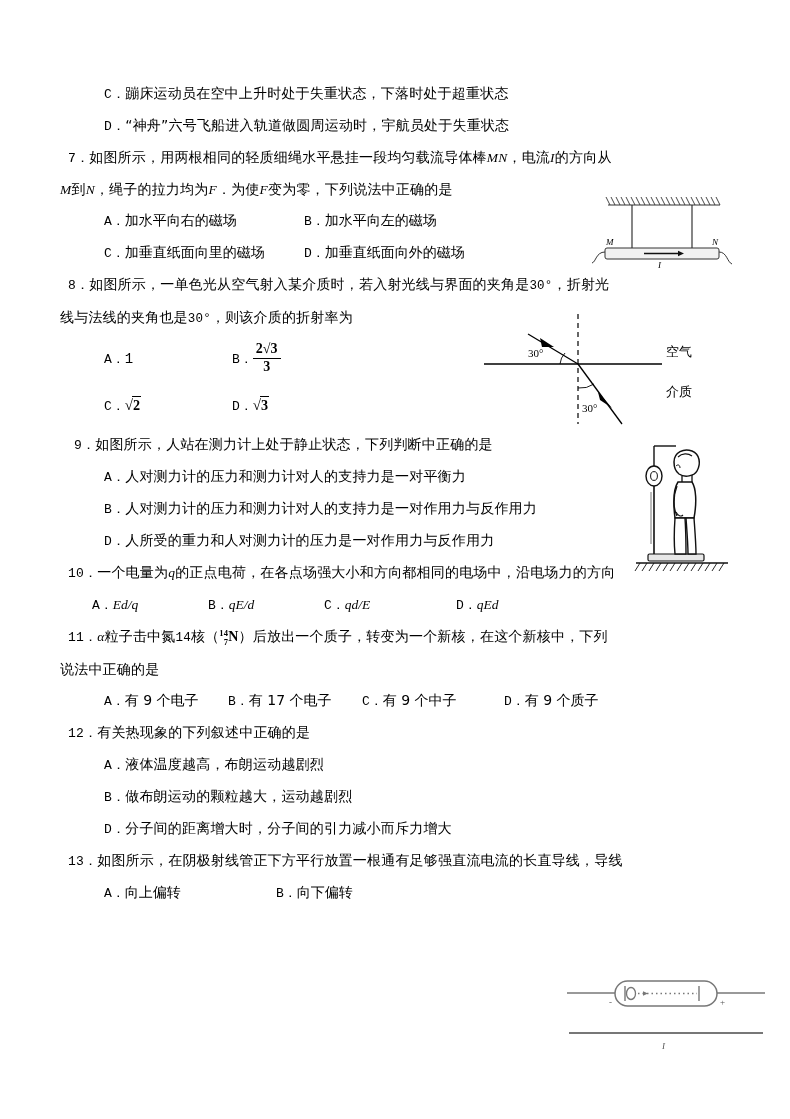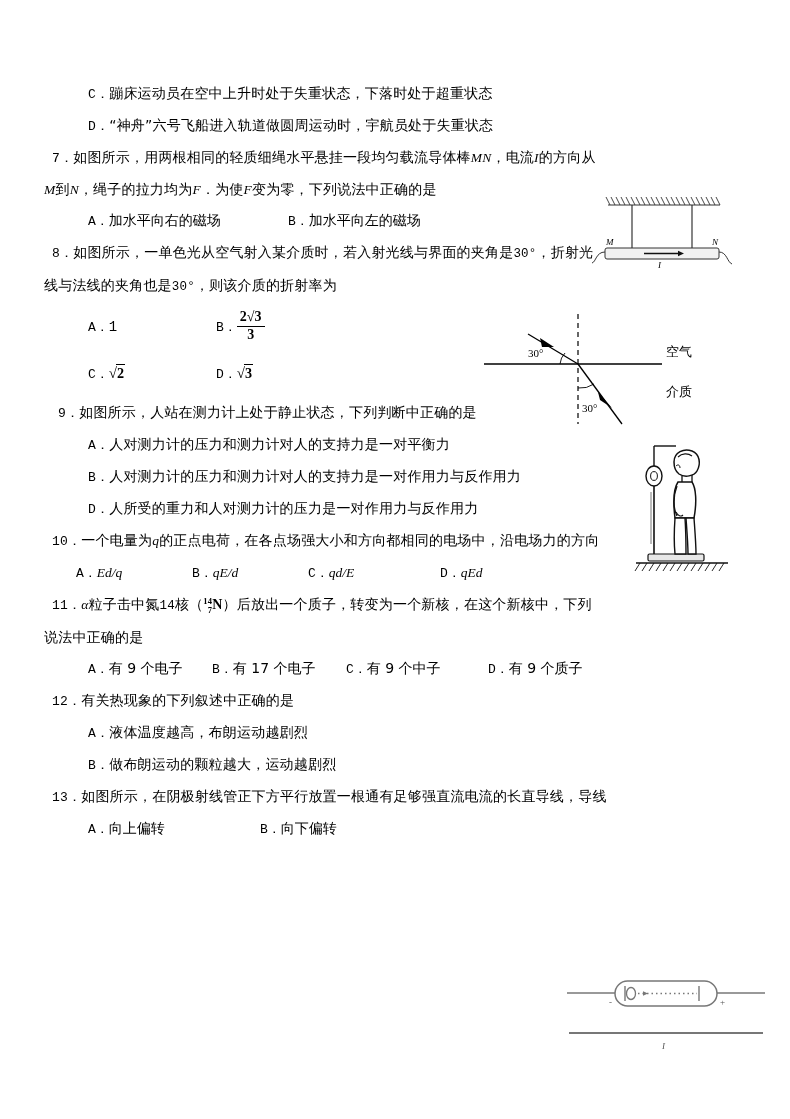--- a/index.html
+++ b/index.html
@@ -16,21 +16,21 @@
     overflow: hidden;
   }
   .page {
     position: relative;
     width: 790px;
     height: 1119px;
     padding: 0;
   }
   .content {
     position: absolute;
-    left: 44px;
+    left: 60px;
     top: 78px;
     width: 680px;
   }
 
   
   .qline {
     font-size: 14.2px;
     line-height: 31px;
     white-space: nowrap;
     letter-spacing: 0.2px;
@@ -294,20 +294,23 @@
 
     <div class="qline qnum">
       <span class="lat">7．</span><span class="cjk">如图所示，用两根相同的轻质细绳水平悬挂一段均匀载流导体棒</span><span class="var">MN</span><span class="cjk">，电流</span><span class="var">I</span><span class="cjk">的方向从</span>
     </div>
     <div class="qline">
       <span class="var">M</span><span class="cjk">到</span><span class="var">N</span><span class="cjk">，绳子的拉力均为</span><span class="var">F</span><span class="cjk">．为使</span><span class="var">F</span><span class="cjk">变为零，下列说法中正确的是</span>
     </div>
     <div class="optrow">
       <span class="slot" style="width:200px"><span class="lat">A．</span><span class="cjk">加水平向右的磁场</span></span><span class="slot"><span class="lat">B．</span><span class="cjk">加水平向左的磁场</span></span>
     </div>
+    <div class="optrow">
+      <span class="slot" style="width:200px"><span class="lat">C．</span><span class="cjk">加垂直纸面向里的磁场</span></span><span class="slot"><span class="lat">D．</span><span class="cjk">加垂直纸面向外的磁场</span></span>
+    </div>
 
     <div class="qline qnum">
       <span class="lat">8．</span><span class="cjk">如图所示，一单色光从空气射入某介质时，若入射光线与界面的夹角是</span><span class="num">30°</span><span class="cjk">，折射光</span>
     </div>
     <div class="qline">
       <span class="cjk">线与法线的夹角也是</span><span class="num">30°</span><span class="cjk">，则该介质的折射率为</span>
     </div>
     <div class="optrow" style="line-height:46px">
       <span class="slot" style="width:128px"><span class="lat">A．</span><span class="num" style="font-size:14px">1</span></span><span class="slot"><span class="lat">B．</span><span class="frac"><span class="top"><span class="sqrt"><span style="letter-spacing:0">2√3</span></span></span><span class="bot">3</span></span></span>
     </div>
@@ -347,20 +350,23 @@
 
     <div class="qline qnum">
       <span class="lat">12．</span><span class="cjk">有关热现象的下列叙述中正确的是</span>
     </div>
     <div class="qline opt">
       <span class="lat">A．</span><span class="cjk">液体温度越高，布朗运动越剧烈</span>
     </div>
     <div class="qline opt">
       <span class="lat">B．</span><span class="cjk">做布朗运动的颗粒越大，运动越剧烈</span>
     </div>
+    <div class="qline opt">
+      <span class="lat">D．</span><span class="cjk">分子间的距离增大时，分子间的引力减小而斥力增大</span>
+    </div>
 
     <div class="qline qnum">
       <span class="lat">13．</span><span class="cjk">如图所示，在阴极射线管正下方平行放置一根通有足够强直流电流的长直导线，导线</span>
     </div>
     <div class="optrow">
       <span class="slot" style="width:172px"><span class="lat">A．</span><span class="cjk">向上偏转</span></span><span class="slot"><span class="lat">B．</span><span class="cjk">向下偏转</span></span>
     </div>
 
   </div>
 </div>

